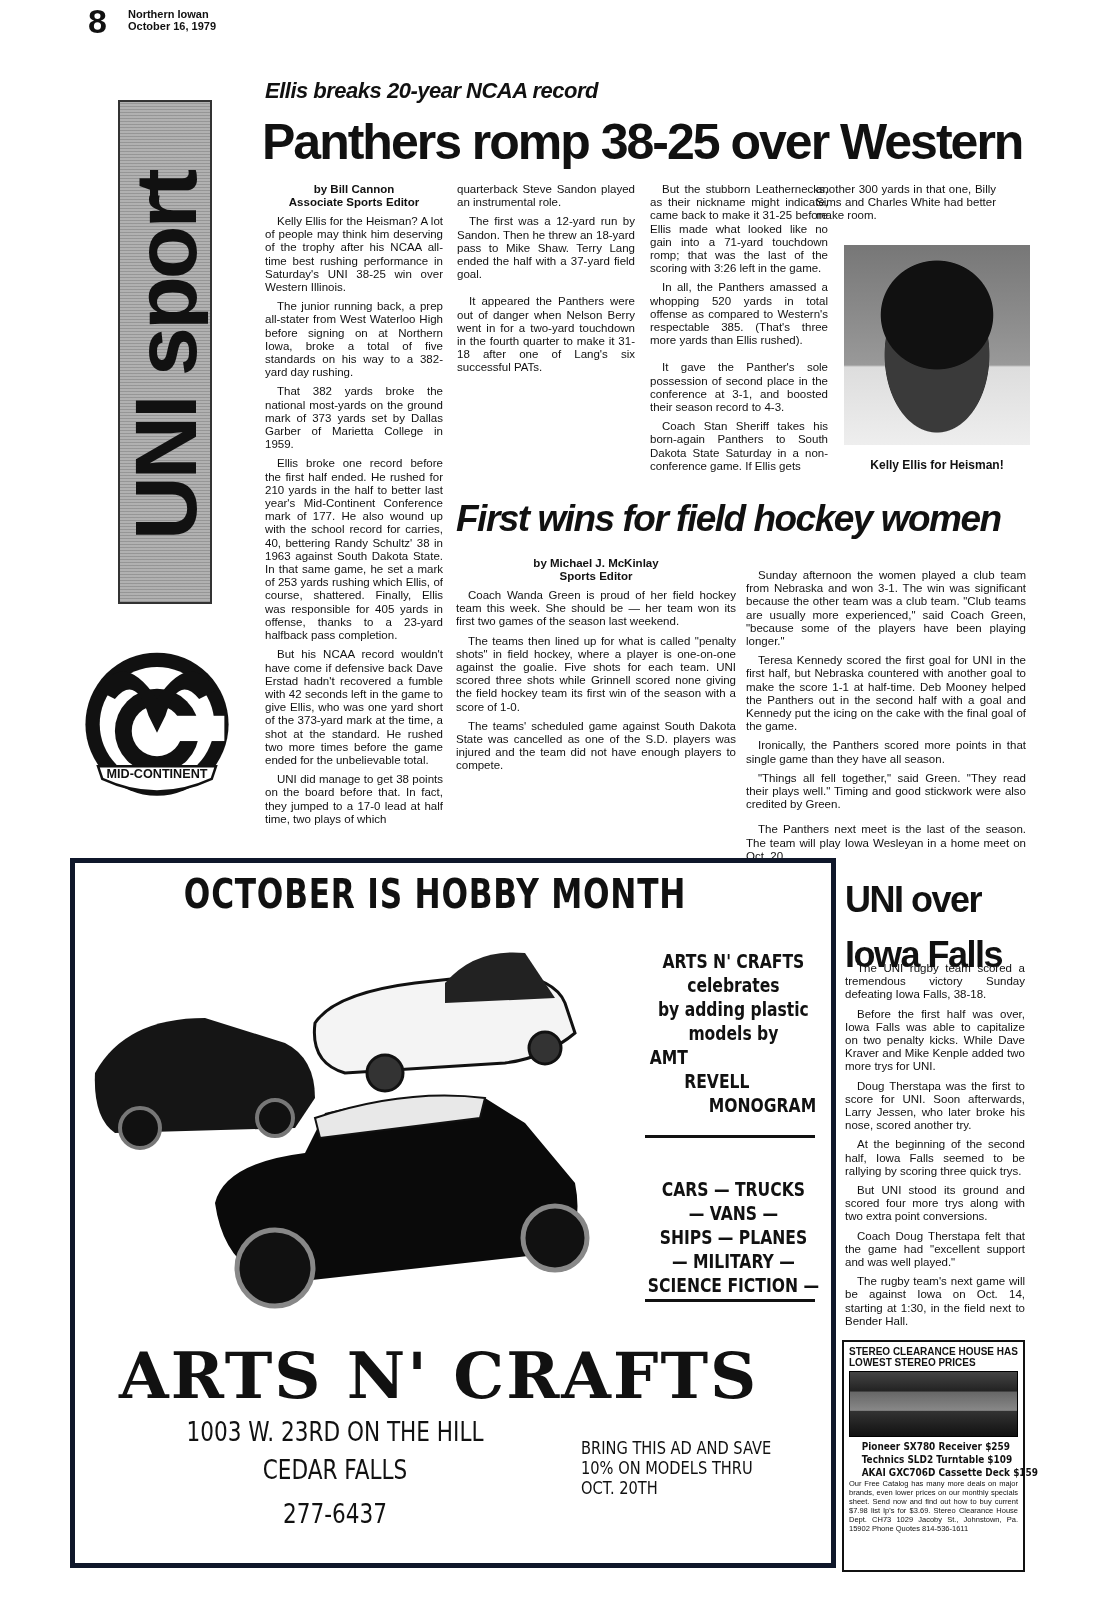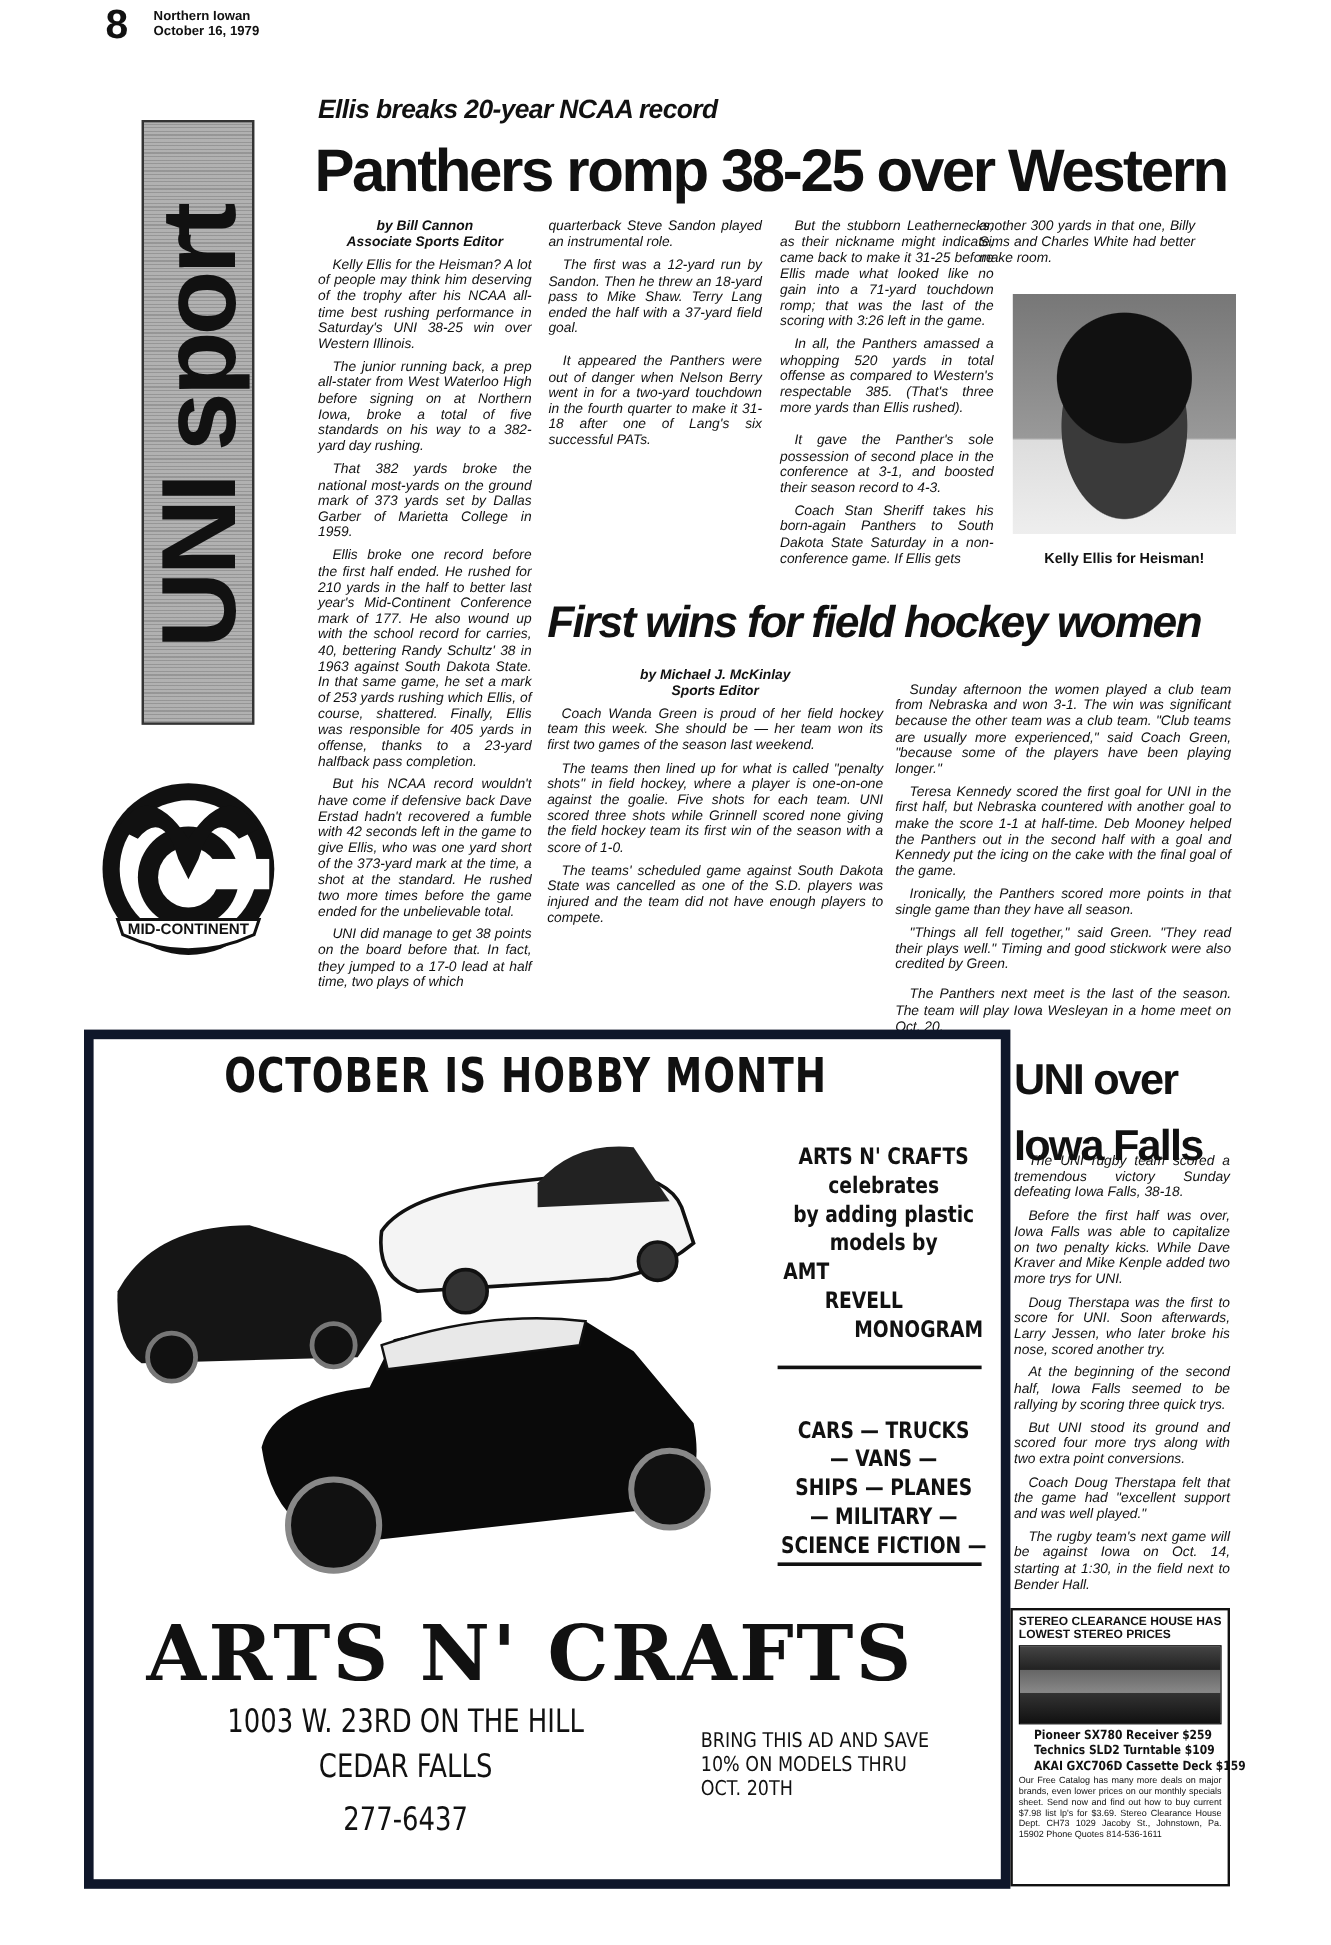--- a/index.html
+++ b/index.html
@@ -5,28 +5,28 @@
   html,body{margin:0;padding:0;background:#fff;}
   body{width:1109px;height:1621px;position:relative;overflow:hidden;color:#111;font-family:"Liberation Sans",sans-serif;}
   .abs{position:absolute;}
   .pgnum{left:88px;top:2px;font-size:34px;font-weight:bold;font-family:"Liberation Sans",sans-serif;}
   .masthead{left:128px;top:8px;font-size:11px;font-weight:bold;line-height:12px;}
   .kicker{left:265px;top:78px;font-size:22px;font-weight:bold;font-style:italic;letter-spacing:-0.5px;}
   .headline{left:262px;top:112px;font-size:50px;font-weight:bold;letter-spacing:-2px;white-space:nowrap;line-height:60px;}
   .sports-box{left:118px;top:100px;width:90px;height:500px;border:2px solid #333;background:repeating-linear-gradient(0deg,#bbb 0 1px,#ddd 1px 3px),#ccc;background-blend-mode:multiply;}
   .sports-label{left:118px;top:170px;width:90px;height:380px;}
   .sports-label svg{width:100%;height:100%;}
-  .col{font-size:11.5px;line-height:13.2px;text-align:justify;font-style:italic;}
+  .col{font-size:11.5px;line-height:13.2px;text-align:justify;}
   .col p{margin:0 0 6px 0;text-indent:12px;}
   .byline{text-align:center;font-weight:bold;font-size:11.5px;line-height:13px;margin-bottom:6px;}
   .photo{left:844px;top:245px;width:186px;height:200px;background:radial-gradient(ellipse 50% 45% at 50% 35%,#111 0 60%,transparent 61%),radial-gradient(ellipse 40% 55% at 50% 55%,#3a3a3a 0 70%,transparent 71%),linear-gradient(#777,#999 60%,#ddd 61%,#eee);}
   .caption{left:844px;top:458px;width:186px;text-align:center;font-size:12px;font-weight:bold;}
   .headline2{left:456px;top:498px;font-size:37px;font-weight:bold;font-style:italic;letter-spacing:-1.5px;white-space:nowrap;}
   .logo{left:72px;top:640px;width:170px;height:160px;}
-  .ad{left:70px;top:858px;width:756px;height:700px;border:8px solid #0f172a;}
+  .ad{left:70px;top:858px;width:756px;height:700px;border:5px solid #0f172a;}
   .ad-title{left:0;top:8px;width:720px;text-align:center;font-size:40px;font-weight:bold;letter-spacing:1px;font-family:"DejaVu Sans",sans-serif;transform:scaleX(0.78);transform-origin:center;}
   .ad-right{font-family:"DejaVu Sans",sans-serif;font-weight:bold;text-align:center;font-size:19px;line-height:24px;transform:scaleX(0.82);transform-origin:left top;}
   .ad-cars{left:560px;top:86px;width:240px;}
   .hr{left:570px;top:436px;width:170px;height:3px;background:#111;}
   .store{left:44px;top:475px;font-size:64px;font-weight:bold;font-family:"DejaVu Serif",serif;letter-spacing:2px;white-space:nowrap;}
   .address{left:40px;top:550px;width:440px;text-align:center;font-family:"DejaVu Sans",sans-serif;font-size:27px;line-height:38px;transform:scaleX(0.8);transform-origin:center top;}
   .save{left:506px;top:575px;width:300px;font-family:"DejaVu Sans",sans-serif;font-size:17px;line-height:20px;transform:scaleX(0.86);transform-origin:left top;}
   .cars{left:10px;top:60px;width:540px;height:440px;}
   .rugby-h{left:845px;top:872px;font-size:36px;font-weight:bold;letter-spacing:-1.5px;line-height:55px;}
   .stereo{left:842px;top:1340px;width:183px;height:232px;border:2px solid #111;padding:4px 5px;box-sizing:border-box;}

